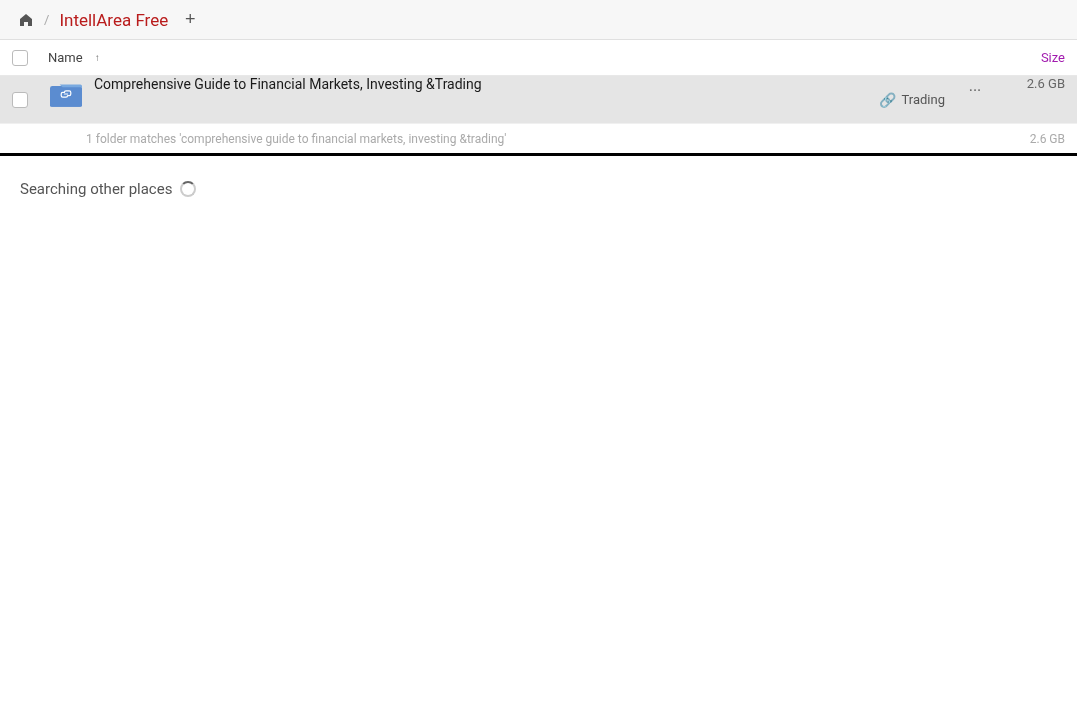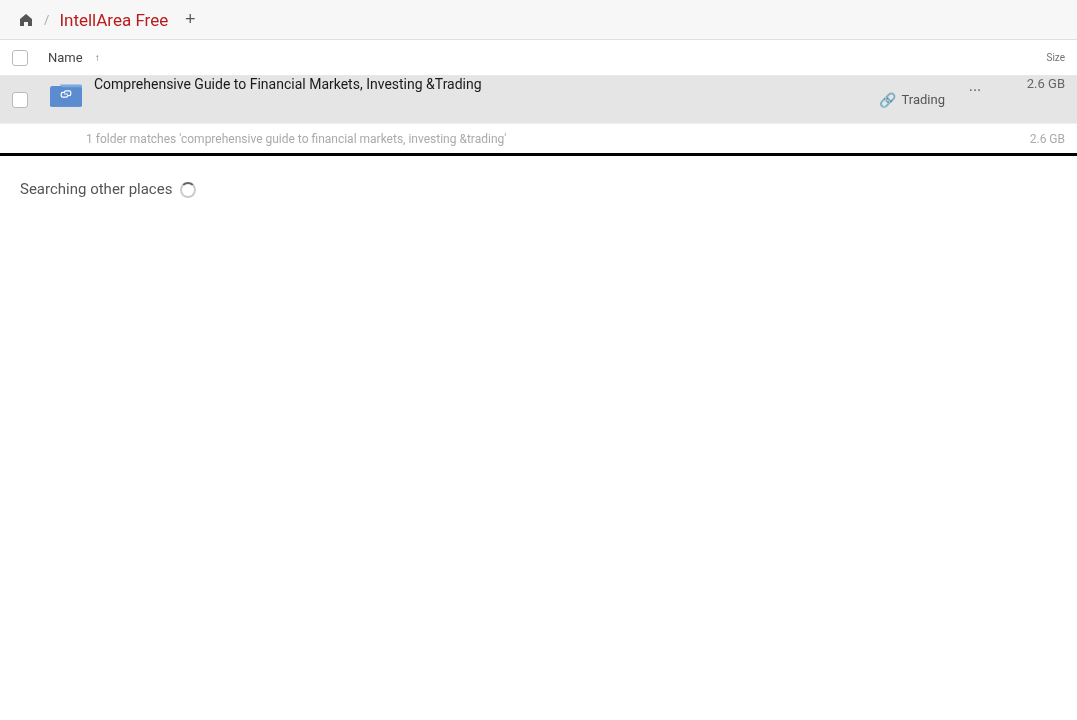--- a/index.html
+++ b/index.html
@@ -93,22 +93,22 @@
       user-select: none;
     }
 
     .sort-arrow {
       font-size: 10px;
       color: #666;
     }
 
     .size-col-header {
       margin-left: auto;
-      font-size: 10px;
-      color: #737373;
+      font-size: 13px;
+      color: #a21caf;
     }
 
     
     .file-row {
       display: flex;
       padding: 0 12px;
       height: 48px;
       border-bottom: 1px solid #f0f0f0;
       cursor: pointer;
       background: #e5e5e5;
@@ -194,21 +194,21 @@
       font-size: 12px;
       color: #aaa;
       min-width: 60px;
       text-align: right;
     }
 
     
     .searching-section {
       padding: 24px 20px 0 20px;
       display: flex;
-      align-items: flex-end;
+      align-items: center;
       gap: 8px;
     }
 
     .searching-label {
       font-size: 15px;
       color: #555;
     }
 
     .spinner {
       width: 16px;

